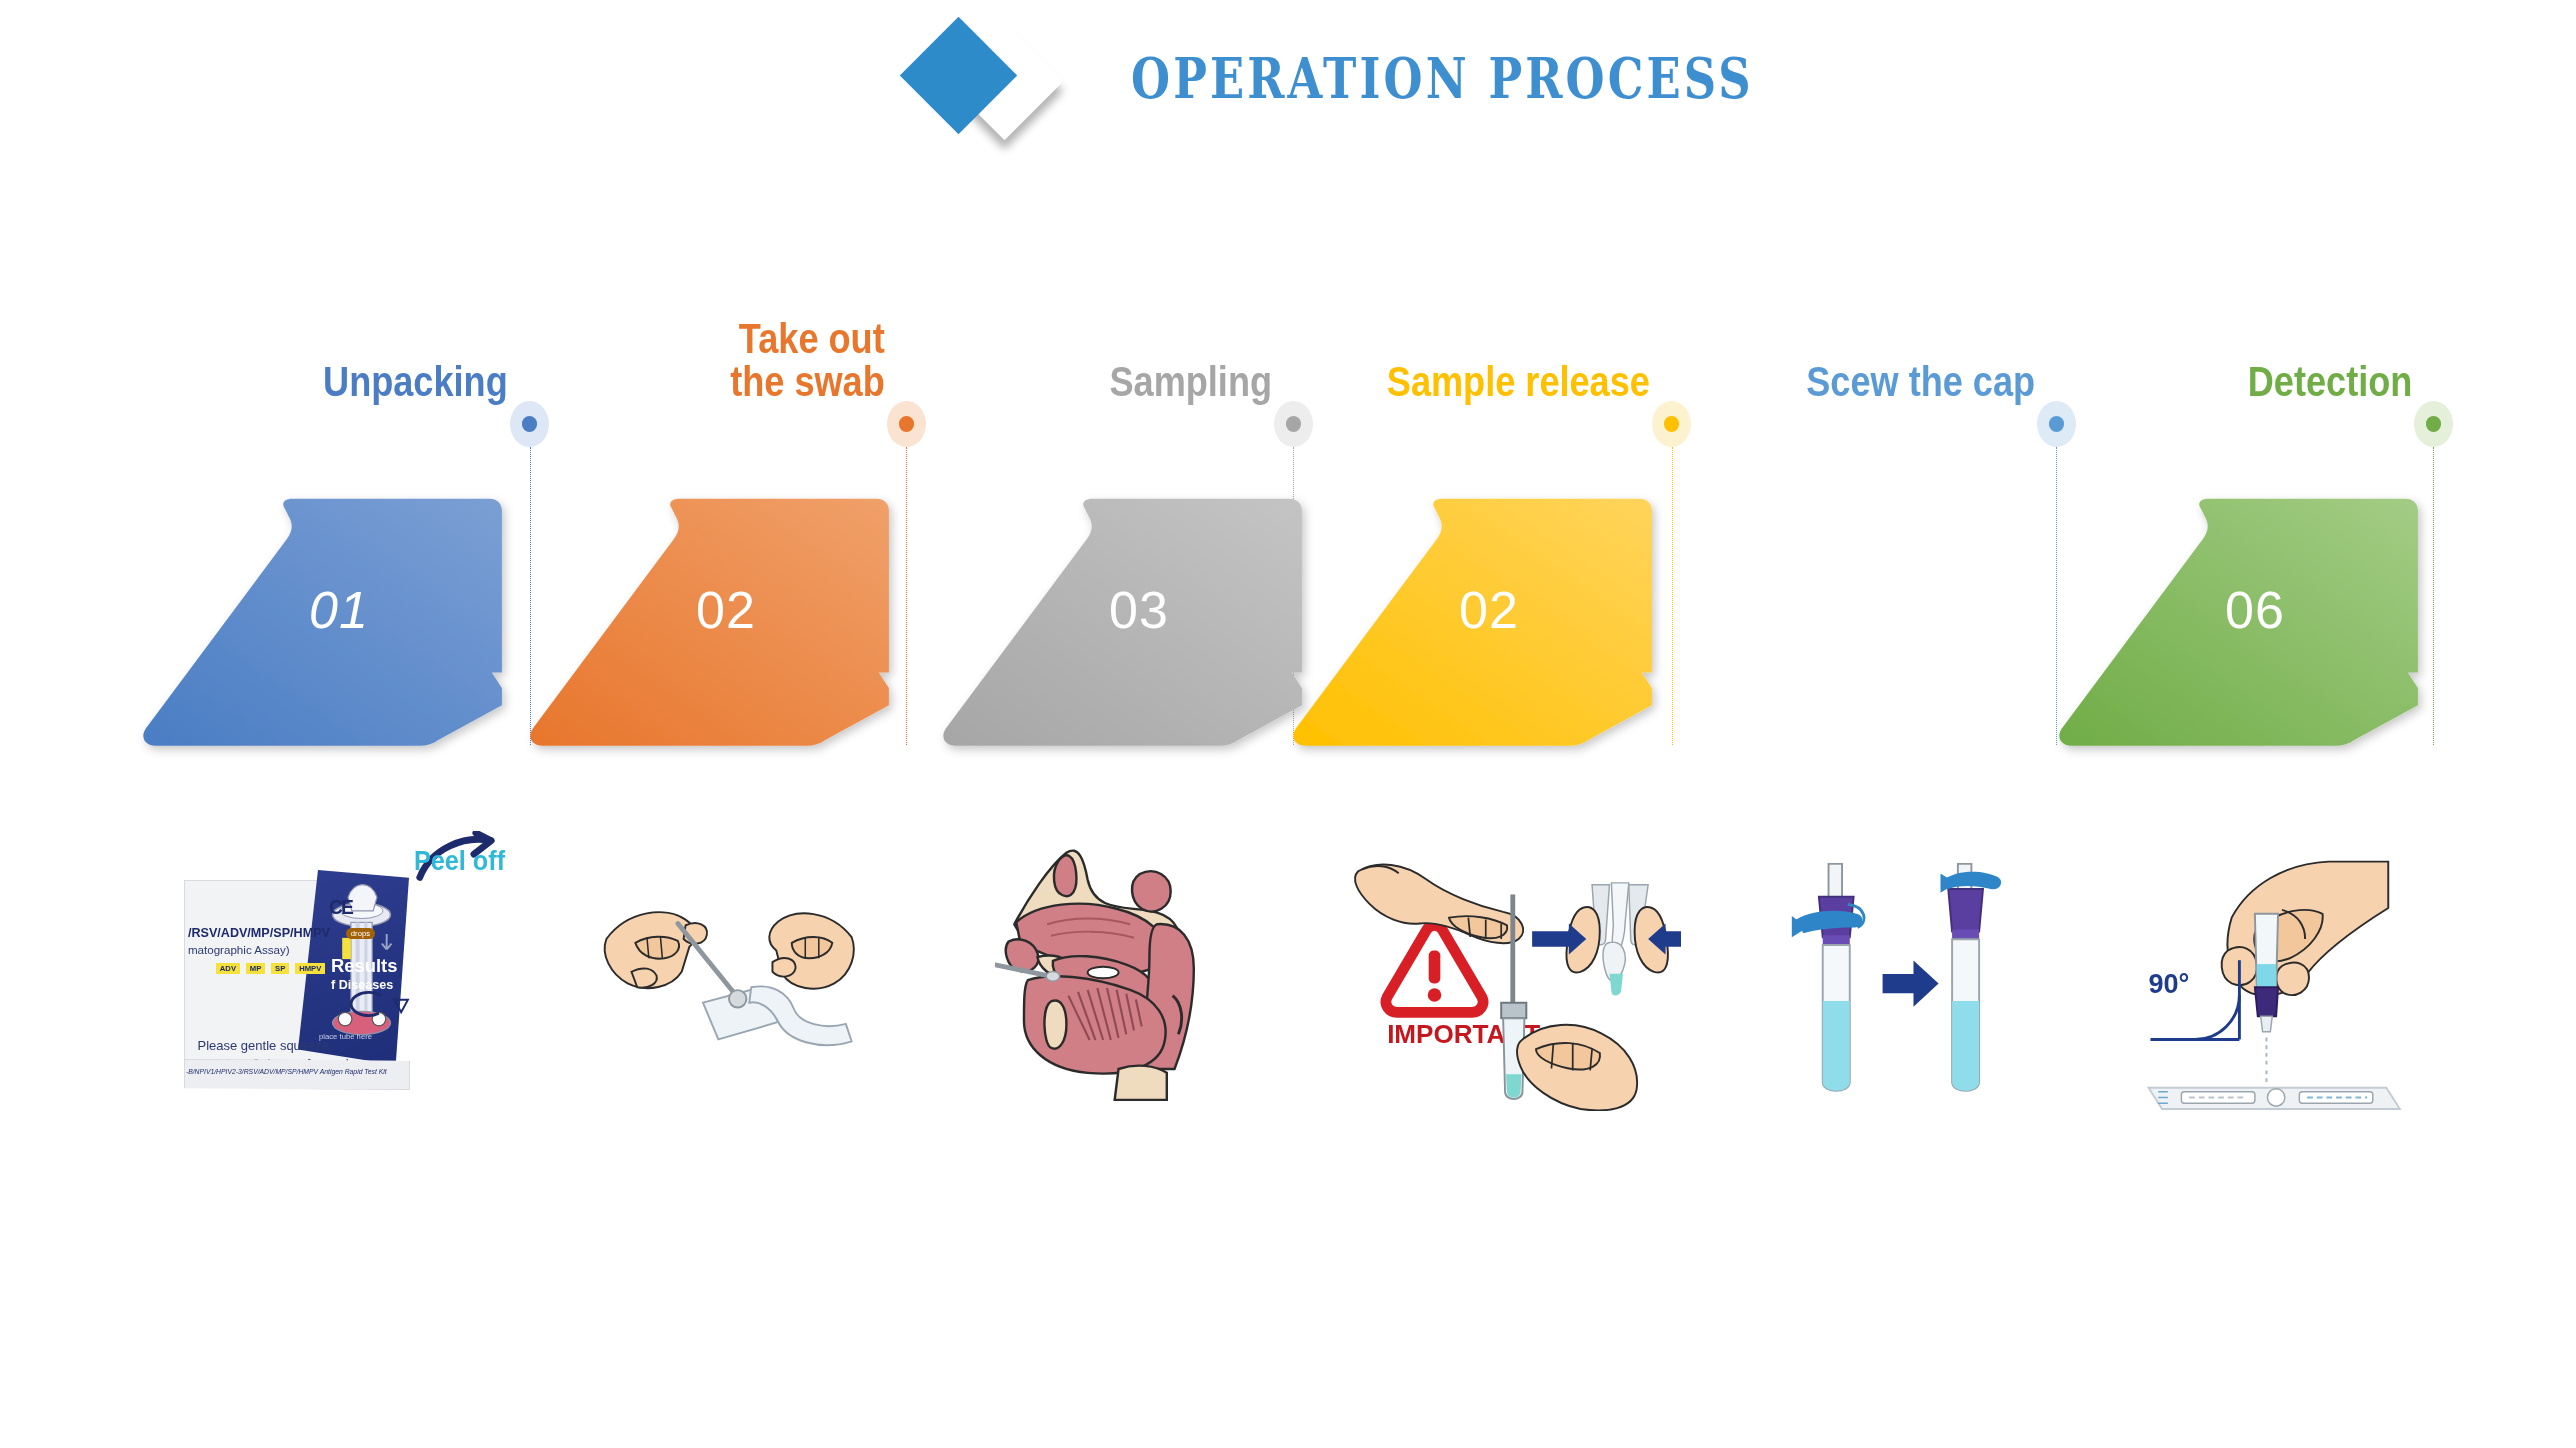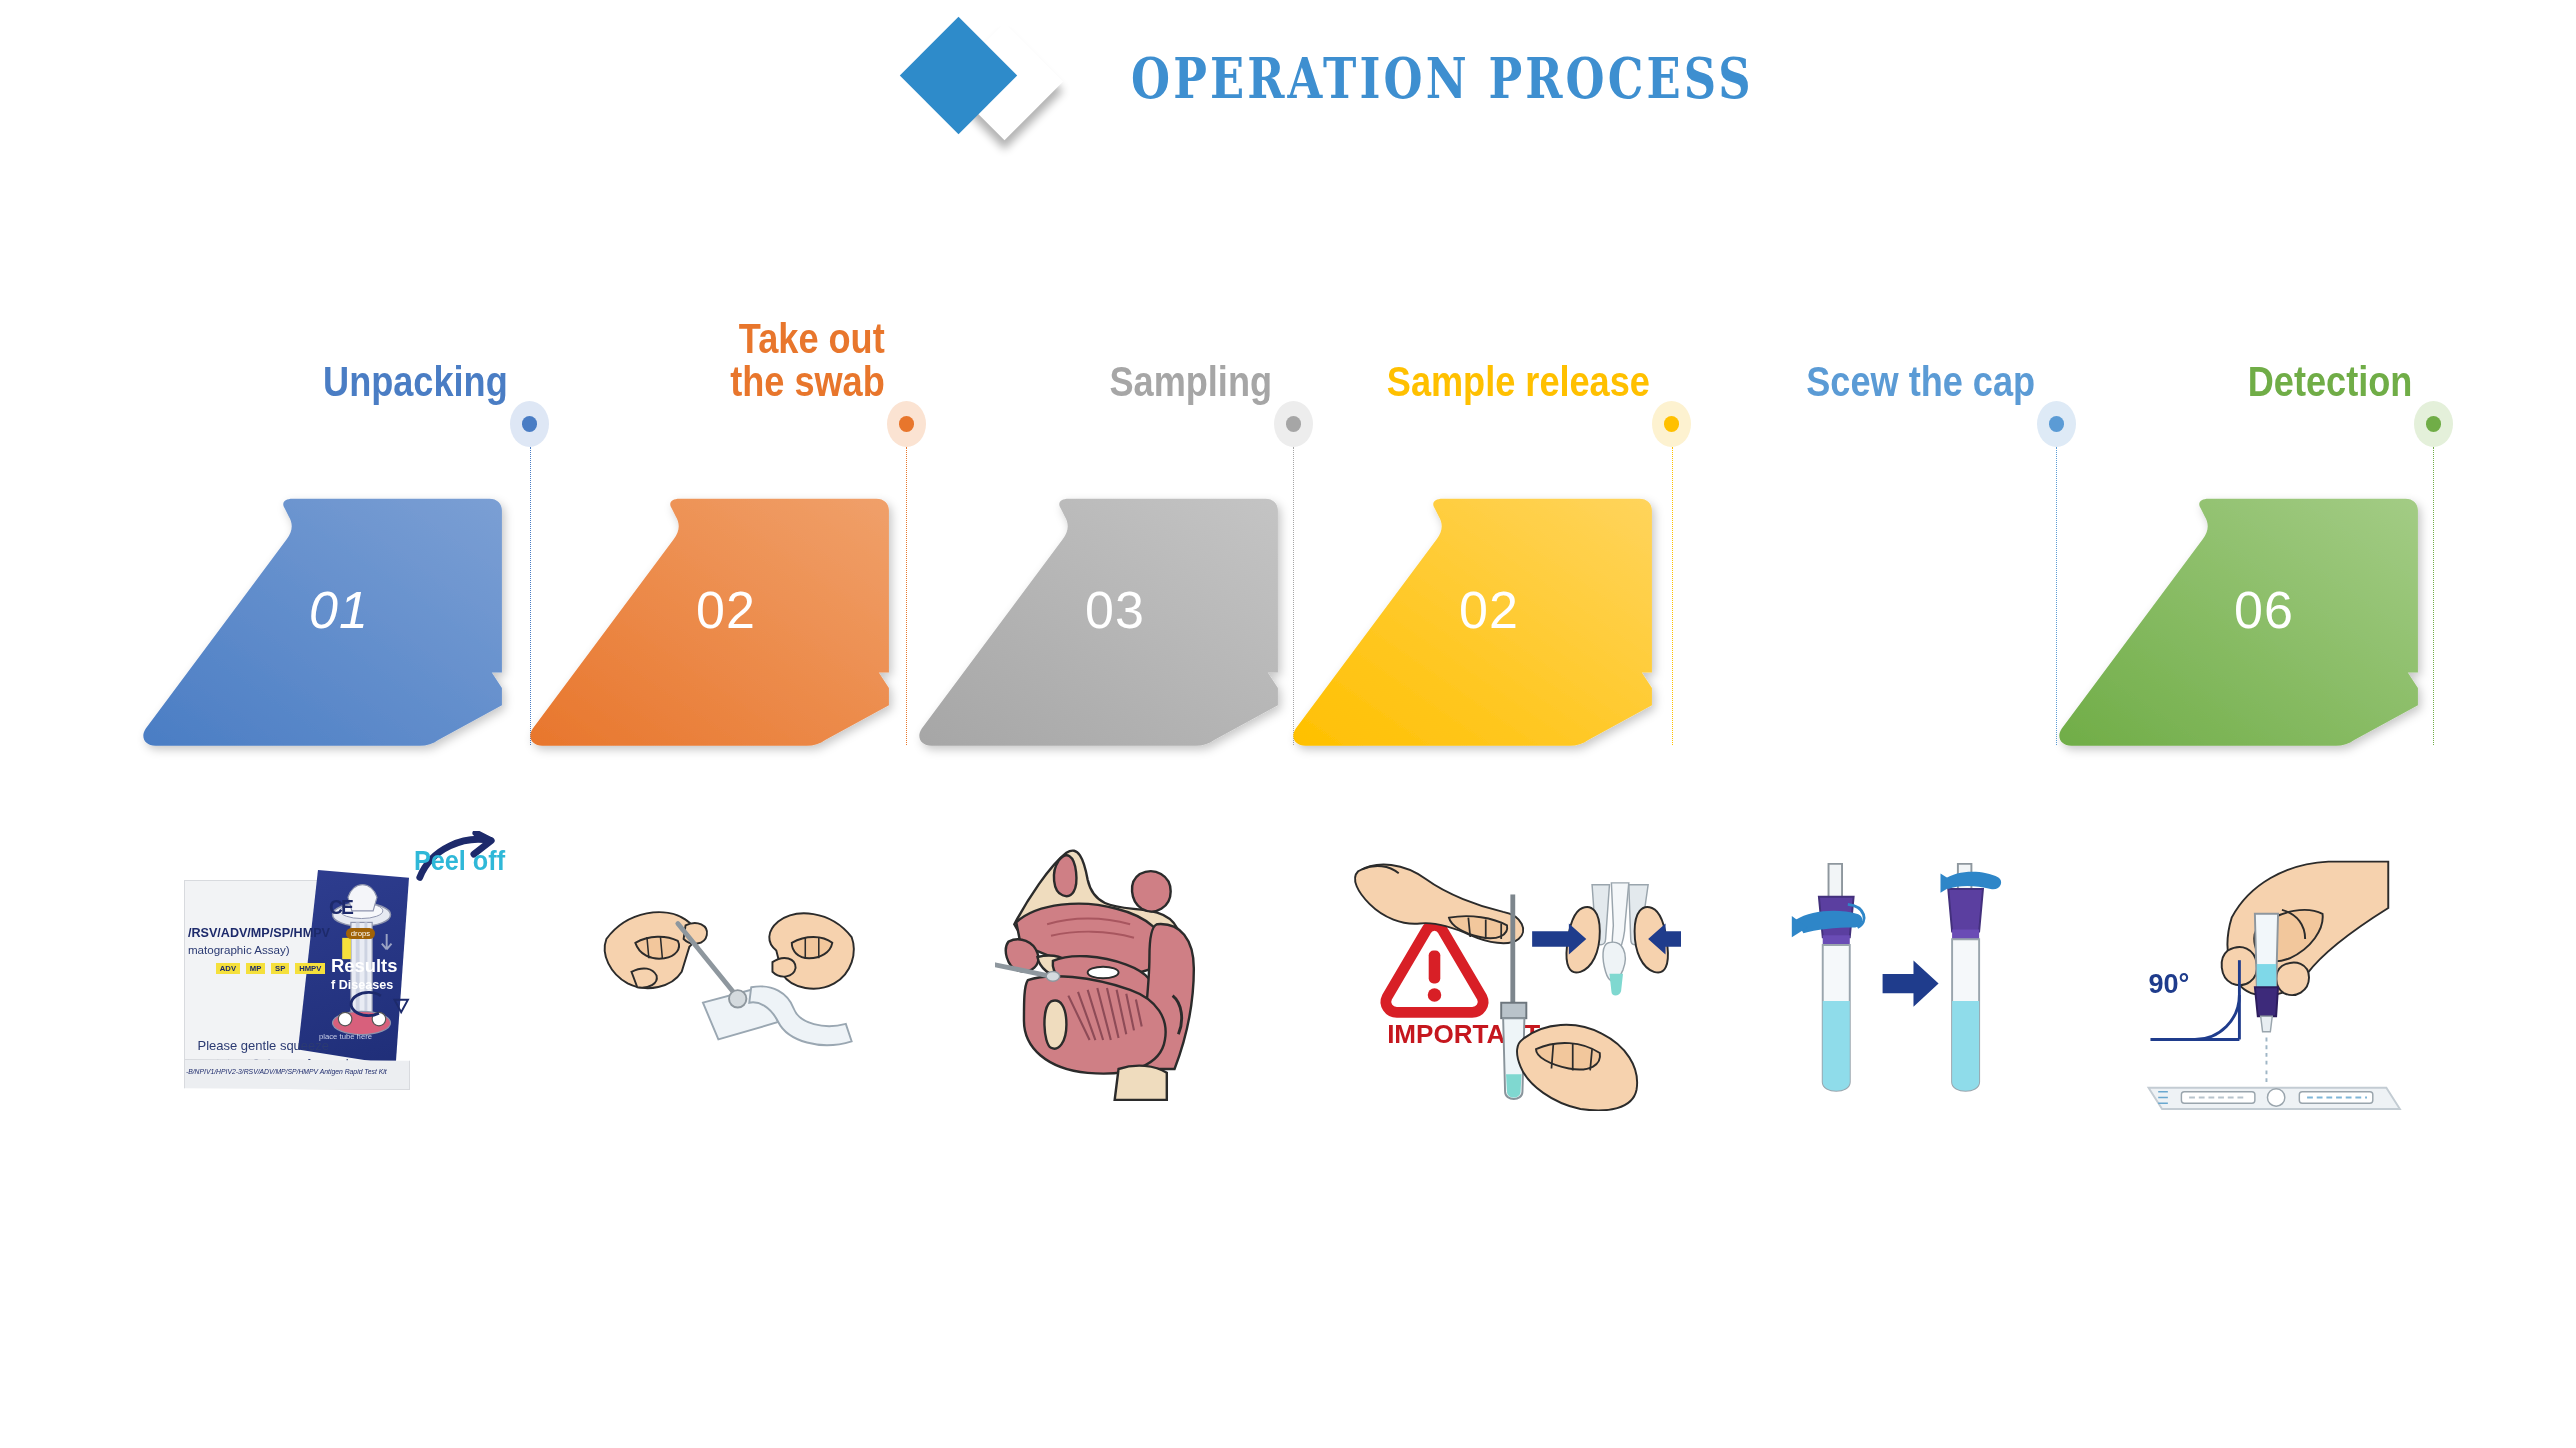--- a/index.html
+++ b/index.html
@@ -169,21 +169,21 @@
               <stop offset="100%" stop-color="#E8762C"></stop>
             </linearGradient>
             <filter id="f1" x="-20%" y="-20%" width="150%" height="150%">
               <feDropShadow dx="3" dy="4" stdDeviation="5" flood-color="#000000" flood-opacity="0.22"></feDropShadow>
             </filter>
           </defs>
           <path d="M 178 16 L 362 16 C 370 16, 375 21, 375 28 L 375 196 L 347 196 C 339 196, 335 190, 337 183 L 343 163 L 375 212 L 375 230 L 309 266 C 304 270, 297 272, 290 272 L 16 272 C 5 272, 0 263, 6 254 L 152 58 C 158 50, 159 42, 154 34 L 150 26 C 146 20, 150 16, 158 16 Z" fill="url(#g1)" filter="url(#f1)"></path>
         </svg>
         <div class="anum" style="left: 169px; top: 97px;">02</div>
       </div>
-      <div class="arrow" style="left: 916px; width: 415px; height: 295px;">
+      <div class="arrow" style="left: 940px; width: 415px; height: 295px;">
         <svg width="415" height="295" viewBox="0 0 430 305">
           <defs>
             <linearGradient id="g2" x1="100%" y1="0%" x2="0%" y2="100%">
               <stop offset="0%" stop-color="#C4C4C4"></stop>
               <stop offset="100%" stop-color="#A6A6A6"></stop>
             </linearGradient>
             <filter id="f2" x="-20%" y="-20%" width="150%" height="150%">
               <feDropShadow dx="3" dy="4" stdDeviation="5" flood-color="#000000" flood-opacity="0.22"></feDropShadow>
             </filter>
           </defs>
@@ -212,21 +212,21 @@
             <linearGradient id="g5" x1="100%" y1="0%" x2="0%" y2="100%">
               <stop offset="0%" stop-color="#A3CC85"></stop>
               <stop offset="100%" stop-color="#70AD47"></stop>
             </linearGradient>
             <filter id="f5" x="-20%" y="-20%" width="150%" height="150%">
               <feDropShadow dx="3" dy="4" stdDeviation="5" flood-color="#000000" flood-opacity="0.22"></feDropShadow>
             </filter>
           </defs>
           <path d="M 178 16 L 362 16 C 370 16, 375 21, 375 28 L 375 196 L 347 196 C 339 196, 335 190, 337 183 L 343 163 L 375 212 L 375 230 L 309 266 C 304 270, 297 272, 290 272 L 16 272 C 5 272, 0 263, 6 254 L 152 58 C 158 50, 159 42, 154 34 L 150 26 C 146 20, 150 16, 158 16 Z" fill="url(#g5)" filter="url(#f5)"></path>
         </svg>
-        <div class="anum" style="left: 178px; top: 97px;">06</div>
+        <div class="anum" style="left: 169px; top: 97px;">06</div>
       </div>
     </div>
 
   <div class="pics">
 
     <div class="pic" style="left:184px;">
       <div class="kit">
         <div class="kit-front"></div>
         <div class="kit-side"></div>
 

